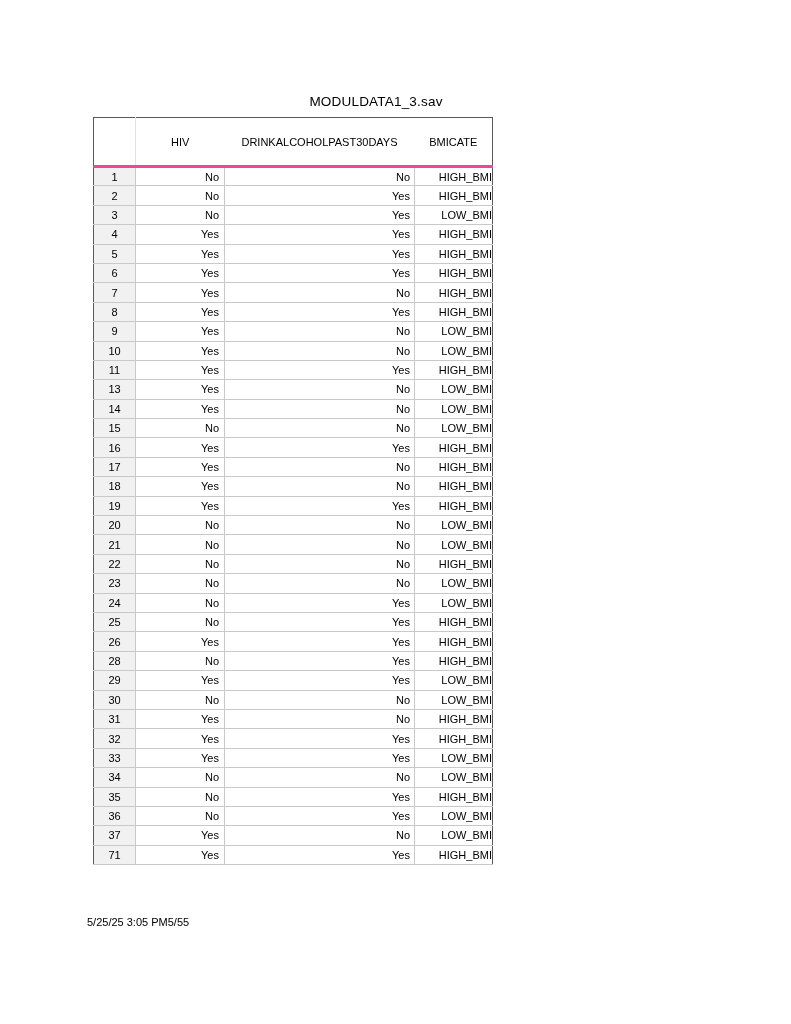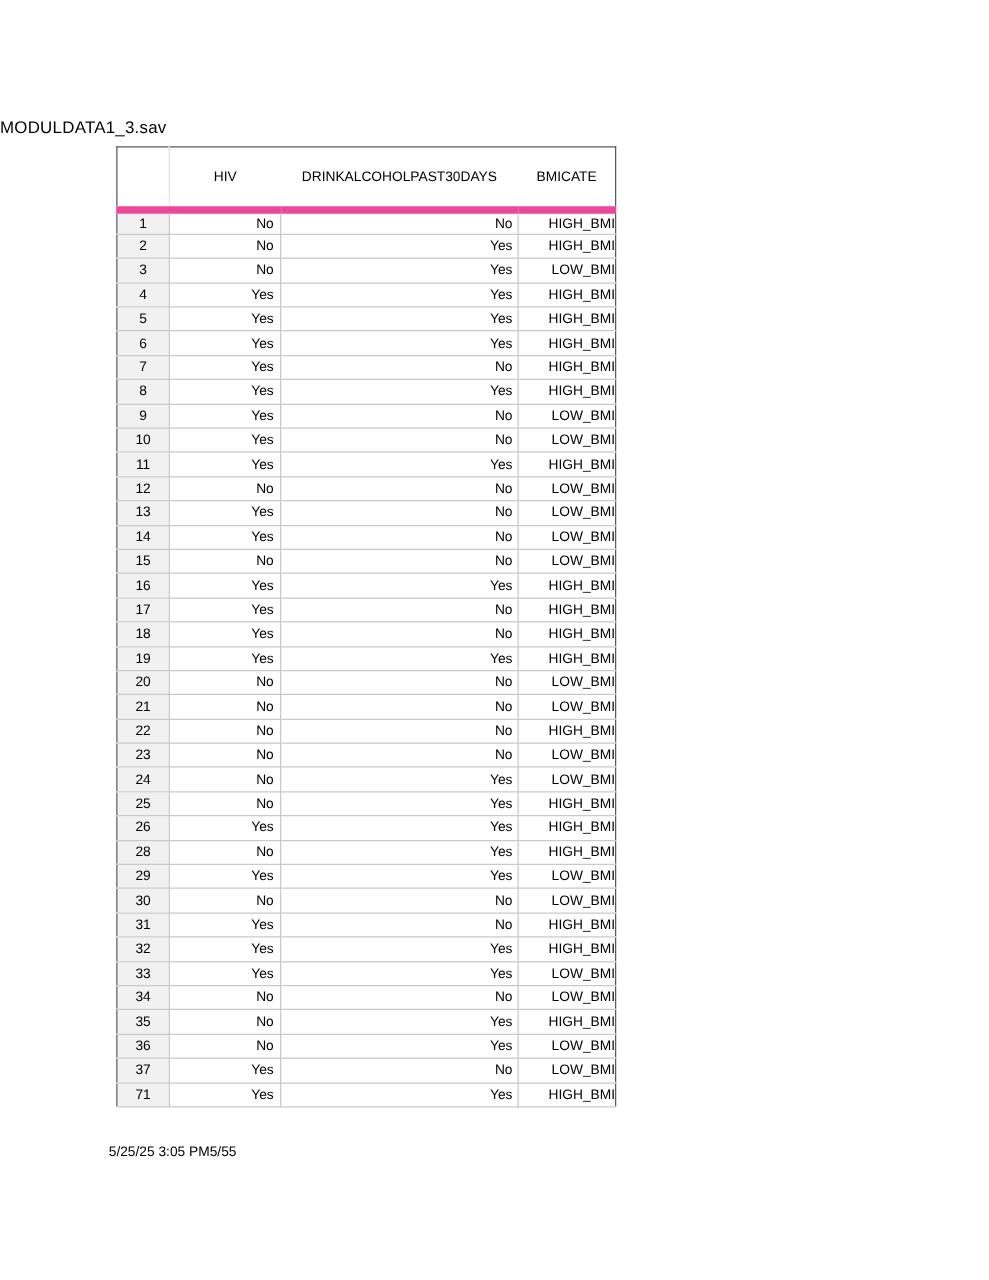--- a/index.html
+++ b/index.html
@@ -13,21 +13,21 @@
     height: 1024px;
     overflow: hidden;
     font-family: "Liberation Sans", sans-serif;
     color: #000000;
   }
   .doc-title {
     position: absolute;
     top: 94px;
     left: 0;
     width: 752px;
-    text-align: left;
+    text-align: center;
     font-size: 13.5px;
     letter-spacing: 0.2px;
   }
   table.data-table {
     position: absolute;
     left: 93px;
     top: 117px;
     width: 399px;
     border-collapse: collapse;
     table-layout: fixed;
@@ -37,21 +37,21 @@
   col.c-hiv   { width: 89px; }
   col.c-drink { width: 190px; }
   col.c-bmi   { width: 78px; }
   thead th {
     height: 47px;
     font-weight: normal;
     font-size: 11px;
     text-align: center;
     vertical-align: middle;
     background: #ffffff;
-    border-bottom: 6px solid #ec4899;
+    border-bottom: 3px solid #ec4899;
     padding: 0;
     overflow: hidden;
     white-space: nowrap;
   }
   thead th.rownum-h {
     border-right: 1px solid #e3e3e3;
   }
   tbody tr {
     height: 19.4px;
   }
@@ -182,26 +182,20 @@
     <td class="bmi">LOW_BMI</td>
   </tr>
 
   <tr>
     <td class="rownum">11</td>
     <td class="hiv">Yes</td>
     <td class="drink">Yes</td>
     <td class="bmi">HIGH_BMI</td>
   </tr>
 
-  <tr>
-    <td class="rownum">12</td>
-    <td class="hiv">No</td>
-    <td class="drink">No</td>
-    <td class="bmi">LOW_BMI</td>
-  </tr>
 
   <tr>
     <td class="rownum">13</td>
     <td class="hiv">Yes</td>
     <td class="drink">No</td>
     <td class="bmi">LOW_BMI</td>
   </tr>
 
   <tr>
     <td class="rownum">14</td>

